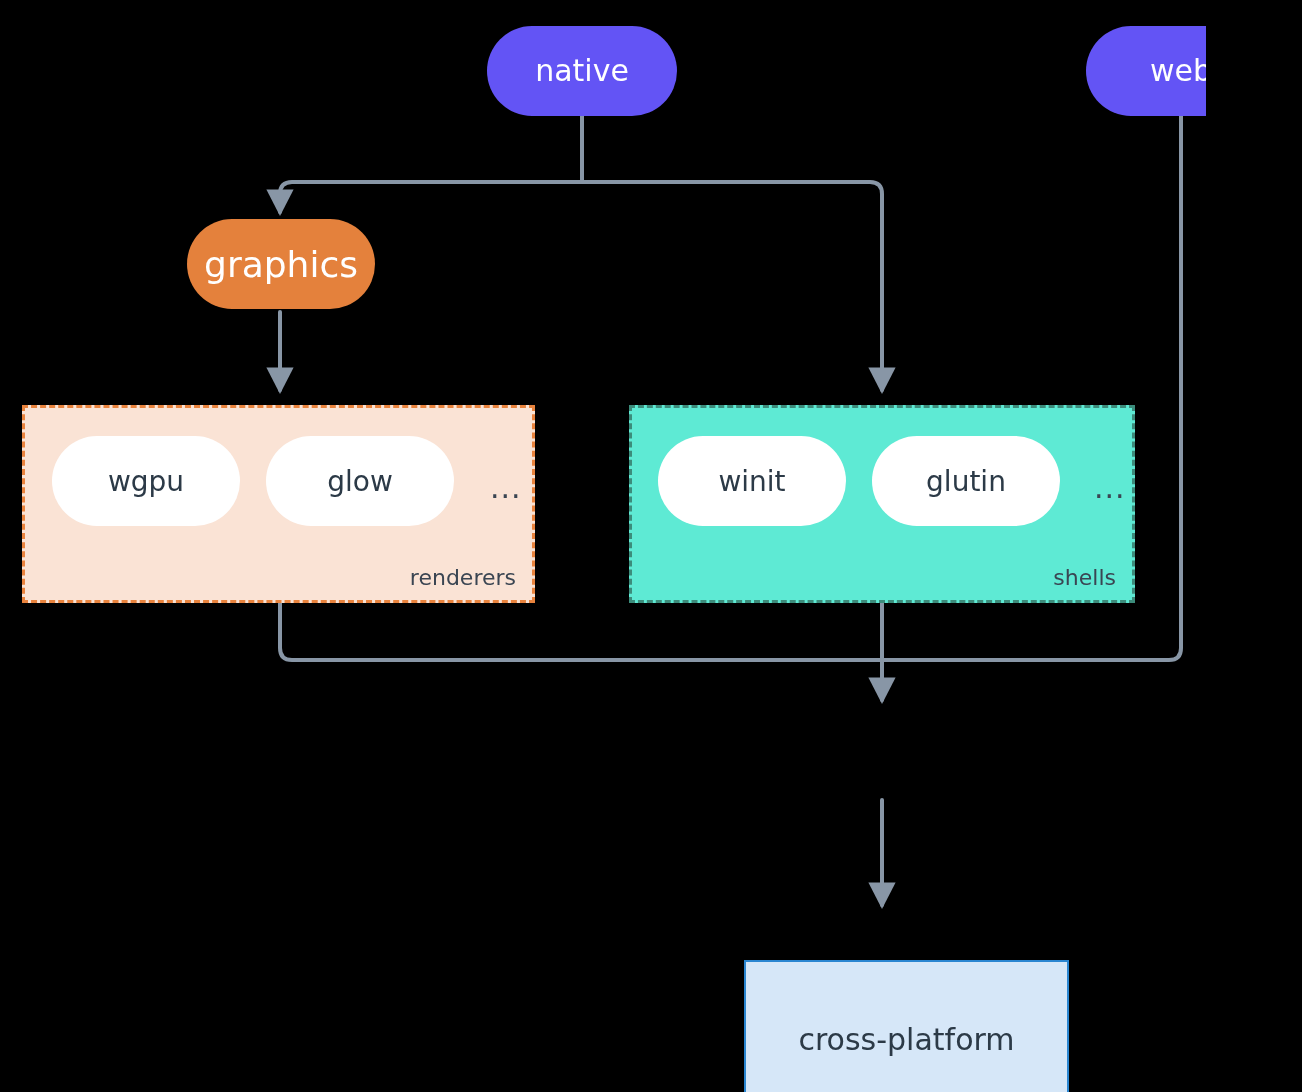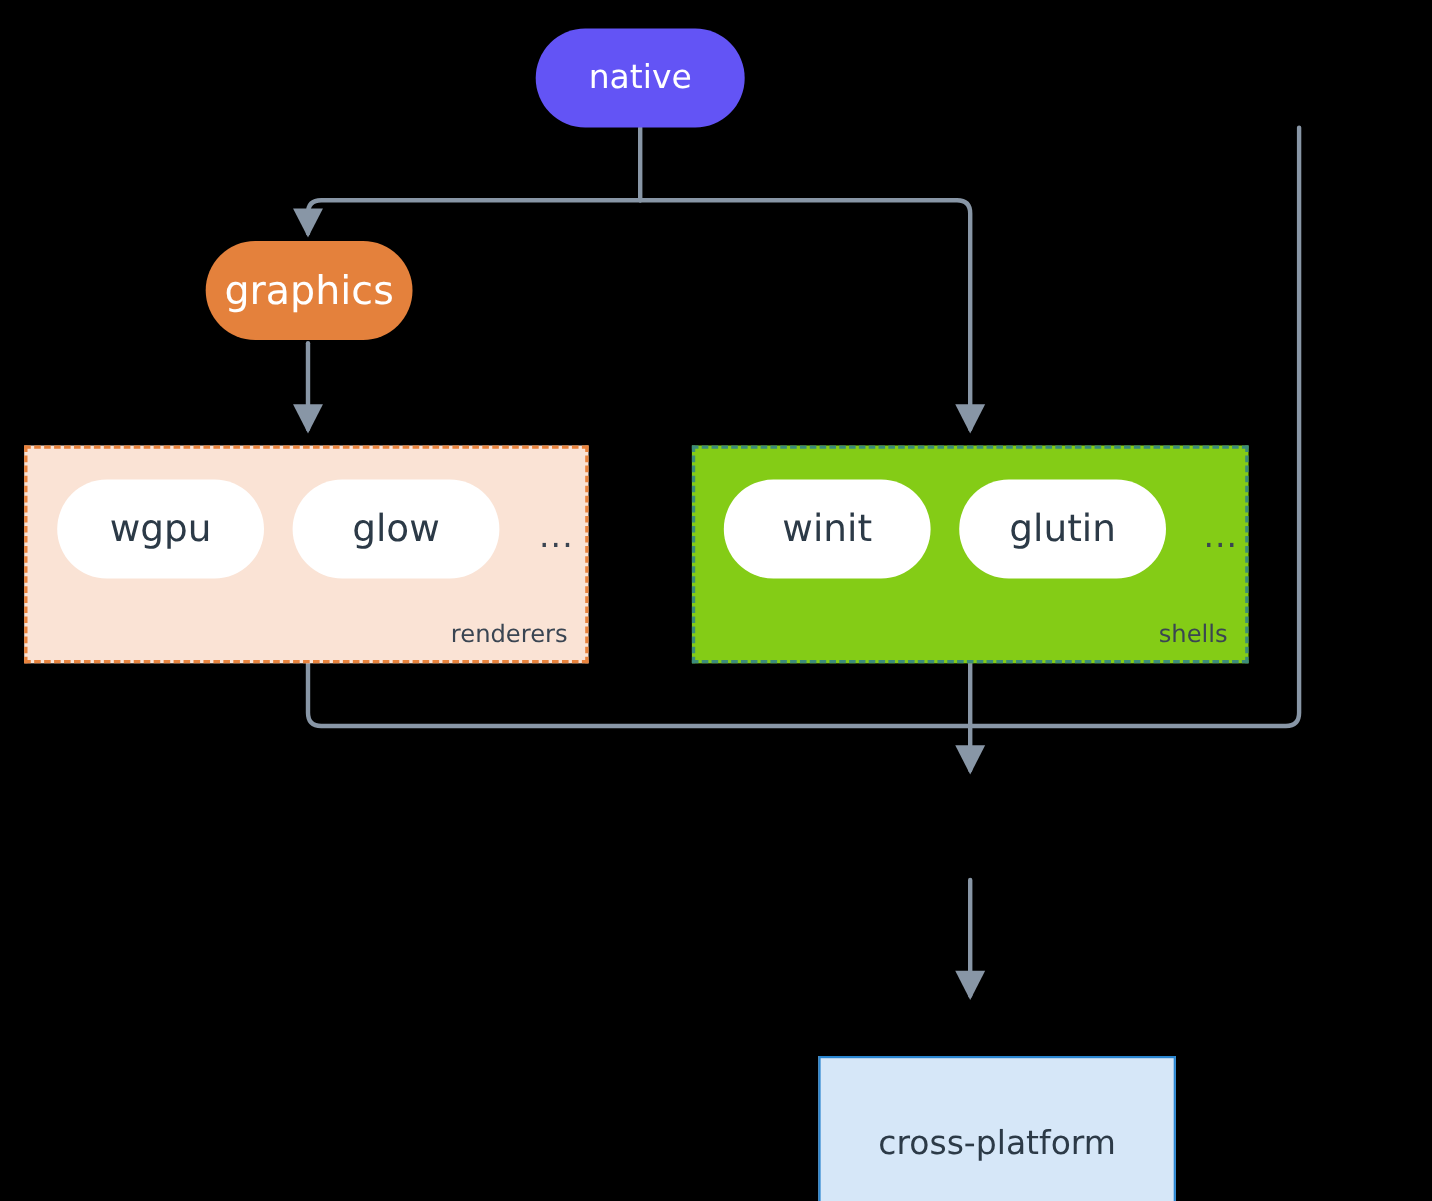--- a/index.html
+++ b/index.html
@@ -61,40 +61,40 @@
   
   .group {
     position: absolute;
     box-sizing: border-box;
   }
   .group-renderers {
     background: #FAE3D5;
     border: 3px dashed #E9833D;
   }
   .group-shells {
-    background: #84cc16;
+    background: #5eead4;
     border: 3px dashed #3C8C7B;
   }
   .group-caption {
     position: absolute;
     right: 16px;
     bottom: 10px;
     font-size: 22px;
     color: #3A4552;
     white-space: nowrap;
   }
   .leaf {
     position: absolute;
     display: flex;
     align-items: center;
     justify-content: center;
     background: #FFFFFF;
     border-radius: 999px;
     color: #2C3A47;
-    font-size: 34px;
+    font-size: 28px;
     box-sizing: border-box;
   }
   .ellipsis {
     position: absolute;
     color: #3A4552;
     font-size: 30px;
     letter-spacing: 1px;
     line-height: 1;
   }
   
@@ -140,20 +140,23 @@
 
     <path d="M 882 660 L 882 700" fill="none" stroke="#8896A6" stroke-width="4" stroke-linecap="round" marker-end="url(#arrowhead)"></path>
 
     <path d="M 882 800 L 882 905" fill="none" stroke="#8896A6" stroke-width="4" stroke-linecap="round" marker-end="url(#arrowhead)"></path>
   </svg>
 
   <div class="node pill platform" style="left:487px; top:26px; width:190px; height:90px;">
     <span class="node-label">native</span>
   </div>
 
+  <div class="node pill platform" style="left:1086px; top:26px; width:190px; height:90px;">
+    <span class="node-label">web</span>
+  </div>
 
   <div class="node pill graphics" style="left:187px; top:219px; width:188px; height:90px;">
     <span class="node-label">graphics</span>
   </div>
 
   <div class="group group-renderers" style="left:22px; top:405px; width:513px; height:198px;">
     <div class="leaf" style="left:27px; top:28px; width:188px; height:90px;">
       <span class="node-label">wgpu</span>
     </div>
     <div class="leaf" style="left:241px; top:28px; width:188px; height:90px;">

